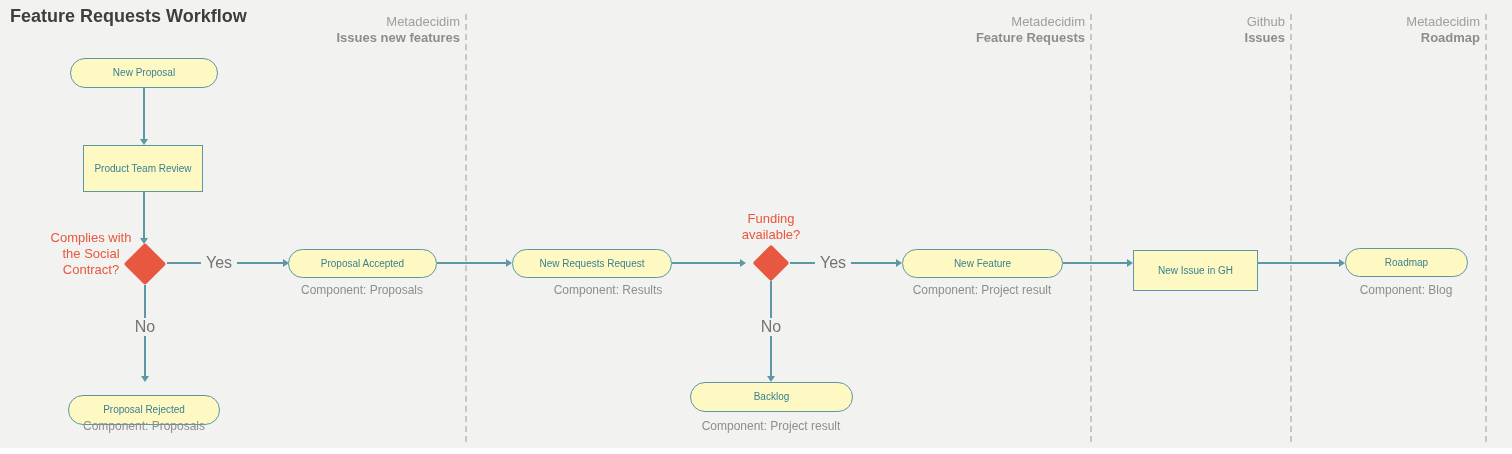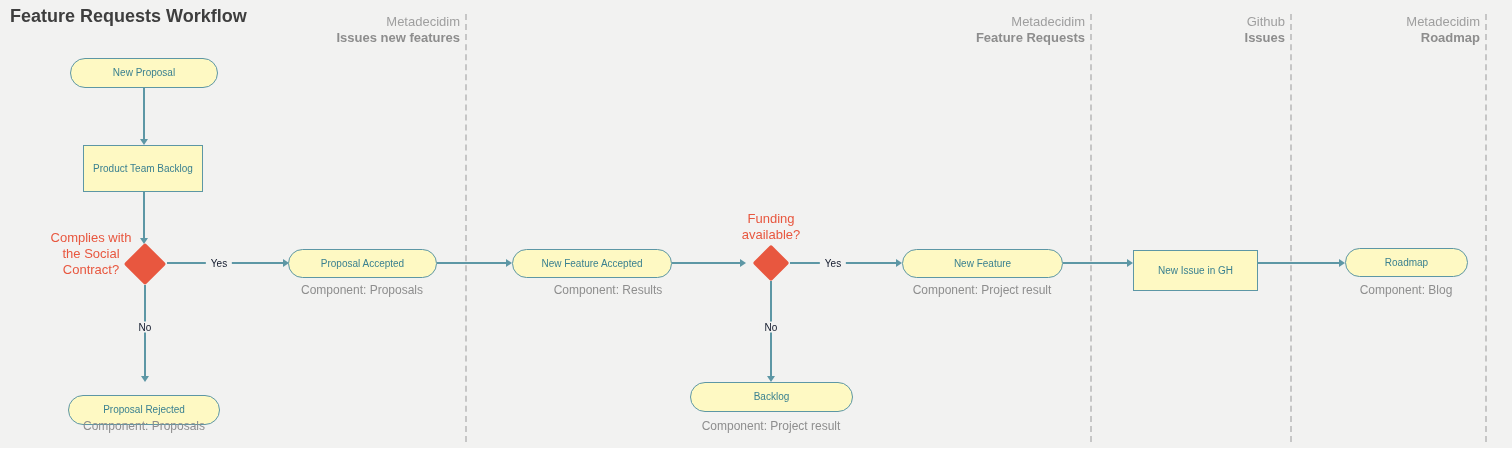--- a/index.html
+++ b/index.html
@@ -34,21 +34,21 @@
   .ah.right{border-top:4px solid transparent;border-bottom:4px solid transparent;border-left:6px solid #5d97a5;}
   .diamond{
     position:absolute;background:#e8573f;border-radius:2px;transform:rotate(45deg);
   }
   .red-label{
     position:absolute;transform:translateX(-50%);text-align:center;
     font-size:13px;line-height:16px;color:#e8573f;
   }
   .edge-label{
     position:absolute;transform:translate(-50%,-50%);background:#f2f2f1;
-    padding:0 5px;font-size:10px;color:#0f172a;white-space:nowrap;
+    padding:0 5px;font-size:16px;color:#737373;white-space:nowrap;
   }
   .bottom-strip{position:absolute;left:0;top:448px;width:1512px;height:6px;background:#ffffff;}
 </style>
 </head>
 <body>
 
 <div class="stage">
 
   <div class="title">Feature Requests Workflow</div>
 
@@ -110,26 +110,26 @@
   <div class="red-label" style="left:91px;top:230px;width:84px;">Complies with the Social Contract?</div>
   <div class="red-label" style="left:771px;top:211px;width:90px;">Funding available?</div>
 
   <div class="edge-label" style="left:219px;top:263px;">Yes</div>
   <div class="edge-label" style="left:145px;top:327px;">No</div>
   <div class="edge-label" style="left:833px;top:263px;">Yes</div>
   <div class="edge-label" style="left:771px;top:327px;">No</div>
 
   <div class="node pill" style="left:70px;top:58px;width:148px;height:30px;">New Proposal</div>
 
-  <div class="node" style="left:83px;top:145px;width:120px;height:47px;padding:4px;">Product Team Backlog</div>
+  <div class="node" style="left:83px;top:145px;width:120px;height:47px;padding:4px;">Product Team Review</div>
 
   <div class="node pill" style="left:288px;top:249px;width:149px;height:29px;">Proposal Accepted</div>
   <div class="caption" style="left:362px;top:283px;">Component: Proposals</div>
 
-  <div class="node pill" style="left:512px;top:249px;width:160px;height:29px;">New Feature Accepted</div>
+  <div class="node pill" style="left:512px;top:249px;width:160px;height:29px;">New Requests Request</div>
   <div class="caption" style="left:608px;top:283px;">Component: Results</div>
 
   <div class="node pill" style="left:902px;top:249px;width:161px;height:29px;">New Feature</div>
   <div class="caption" style="left:982px;top:283px;">Component: Project result</div>
 
   <div class="node" style="left:1133px;top:242px;width:125px;height:41px;margin-top:8px;">New Issue in GH</div>
 
   <div class="node pill" style="left:1345px;top:248px;width:123px;height:29px;">Roadmap</div>
   <div class="caption" style="left:1406px;top:283px;">Component: Blog</div>
 

